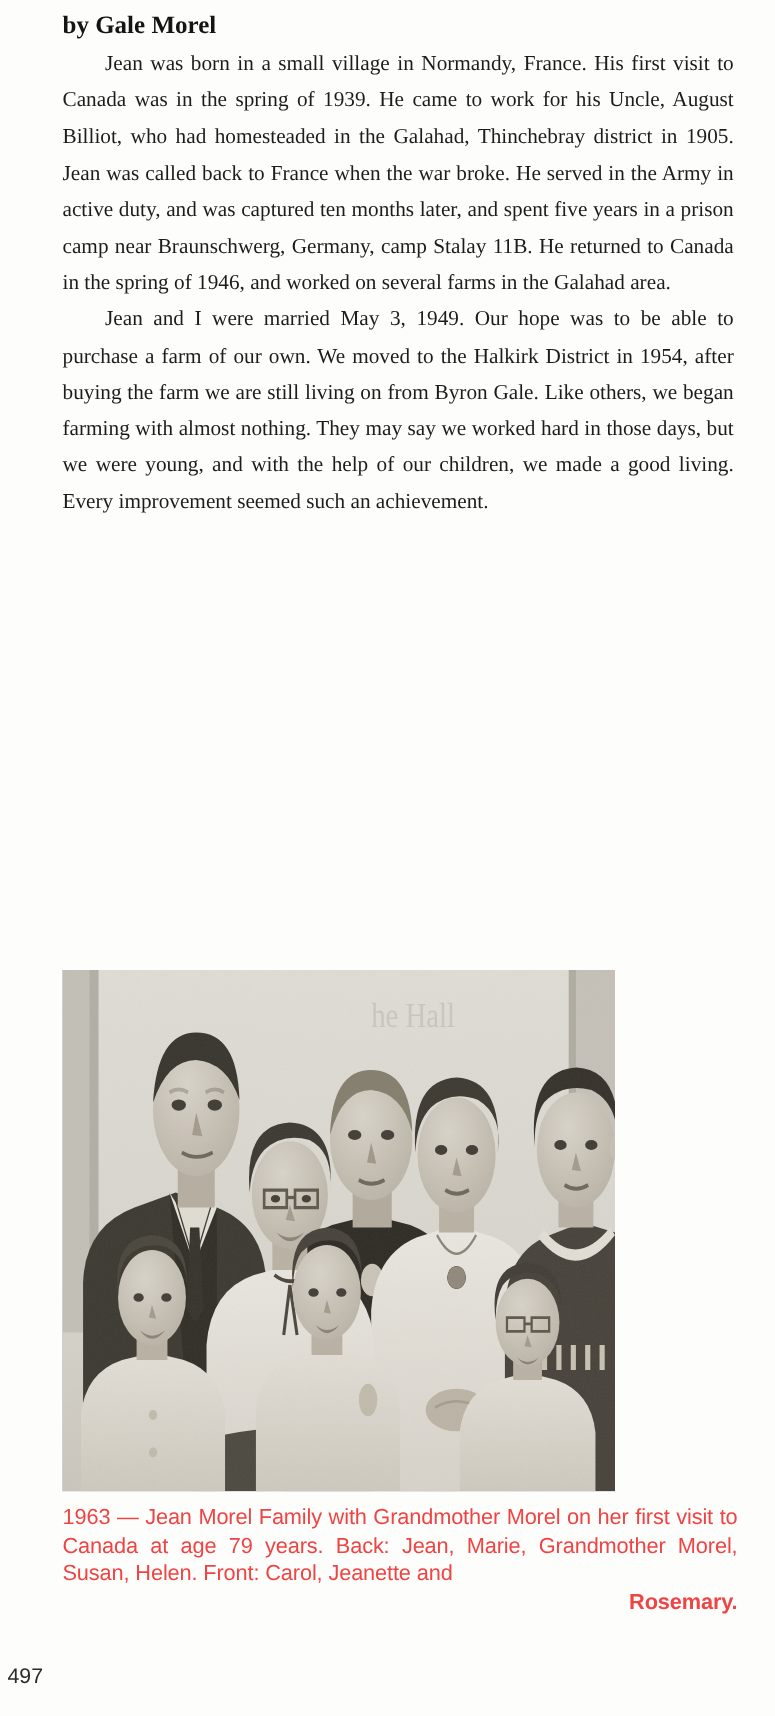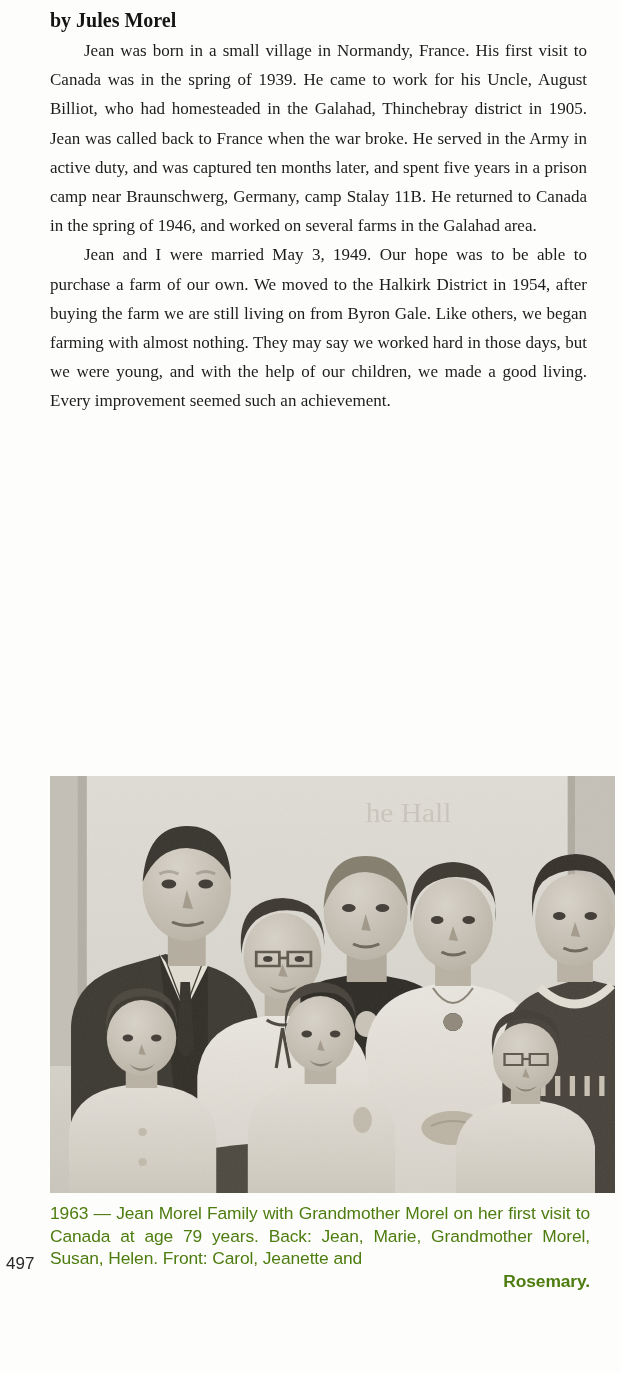--- a/index.html
+++ b/index.html
@@ -52,63 +52,63 @@
     font-size: 17px;
     line-height: 29.2px;
     text-indent: 34px;
     color: #1c1c1c;
     hyphens: manual;
   }
   .photo-frame {
     position: absolute;
     left: 50px;
     top: 776px;
-    width: 565px;
+    width: 442px;
     height: 417px;
     overflow: hidden;
     background: #a3a3a3;
   }
   .photo-frame svg {
     display: block;
     width: 100%;
     height: 100%;
   }
   .caption {
     position: absolute;
     left: 50px;
     top: 1202px;
     width: 540px;
     font-family: "Liberation Sans", "DejaVu Sans", sans-serif;
     font-size: 17.4px;
     line-height: 22.6px;
     text-align: justify;
-    color: #4d7c0f;
+    color: #ef4444;
     letter-spacing: -0.1px;
   }
   .caption .last-line {
     display: block;
     text-align: right;
     font-weight: bold;
   }
   .page-number {
     position: absolute;
     left: 6px;
-    top: 1254px;
+    top: 1331px;
     font-family: "Liberation Sans", "DejaVu Sans", sans-serif;
     font-size: 17px;
     color: #2a2a2a;
   }
 </style>
 </head>
 <body>
 
 <div class="page">
 
   <div class="column">
-    <h2 class="article-byline">by Jules Morel</h2>
+    <h2 class="article-byline">by Gale Morel</h2>
 
     <div class="body-text">
       <p>Jean was born in a small village in Normandy, France. His first visit to Canada was in the spring of 1939. He came to work for his Uncle, August Billiot, who had homesteaded in the Galahad, Thinchebray district in 1905. Jean was called back to France when the war broke. He served in the Army in active duty, and was captured ten months later, and spent five years in a prison camp near Braunschwerg, Germany, camp Stalay 11B. He returned to Canada in the spring of 1946, and worked on several farms in the Galahad area.</p>
       <p>Jean and I were married May 3, 1949. Our hope was to be able to purchase a farm of our own. We moved to the Halkirk District in 1954, after buying the farm we are still living on from Byron Gale. Like others, we began farming with almost nothing. They may say we worked hard in those days, but we were young, and with the help of our children, we made a good living. Every improvement seemed such an achievement.</p>
     </div>
   </div>
 
   <div class="photo-frame">
     <svg viewBox="0 0 537 417" preserveAspectRatio="none">
       <defs>

